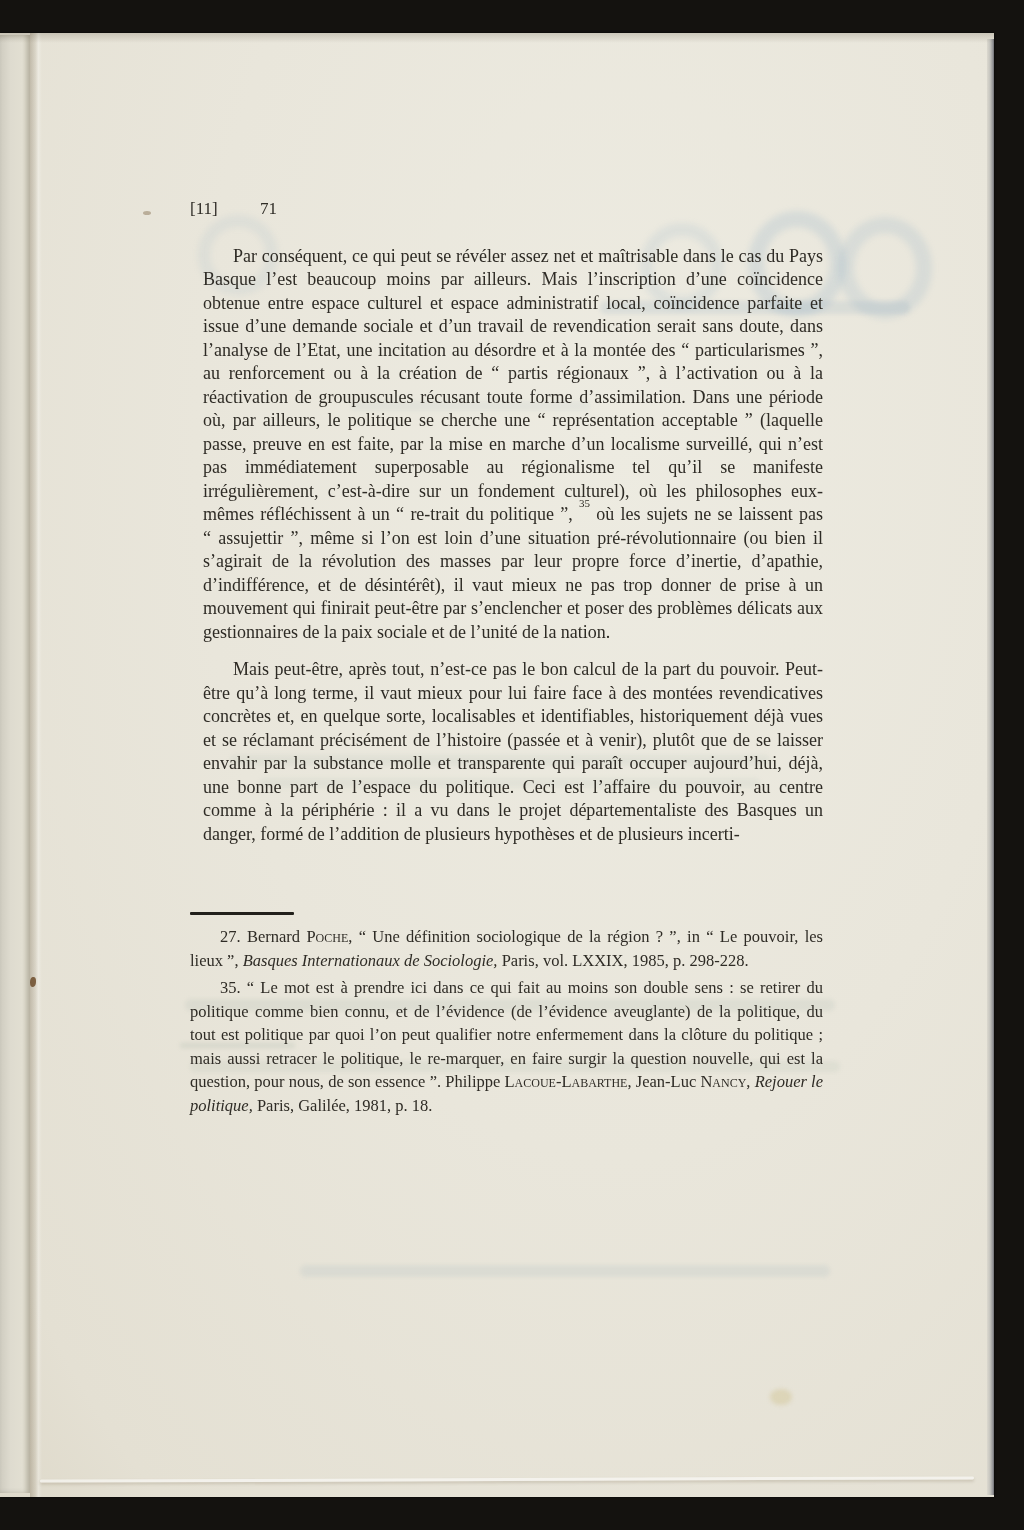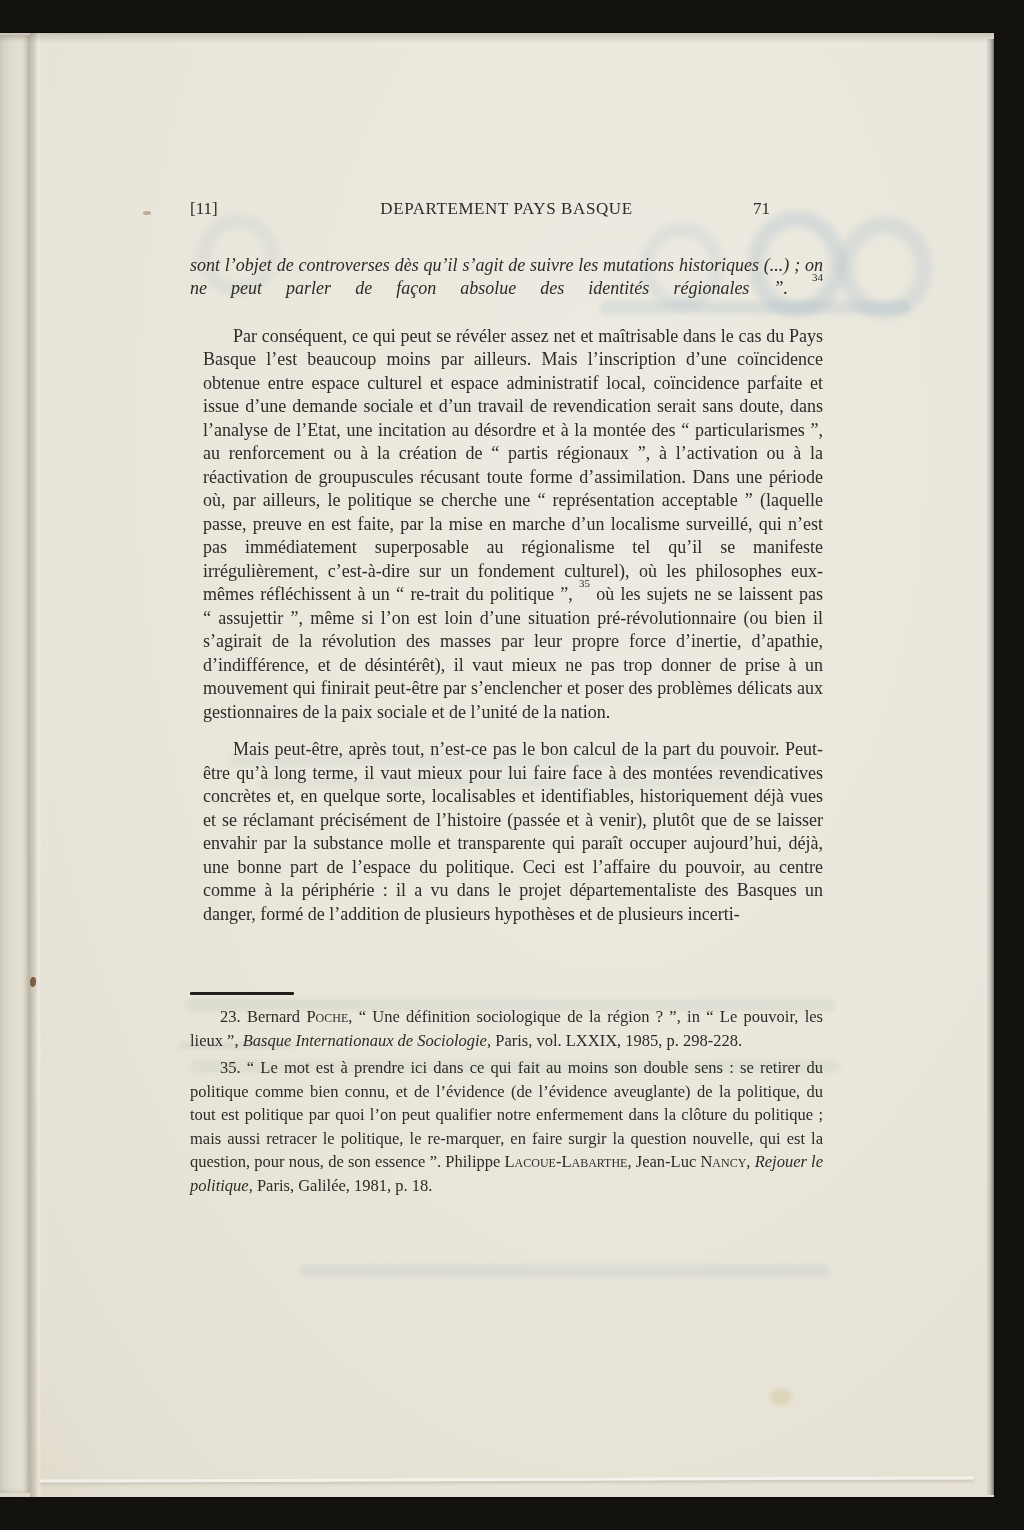--- a/index.html
+++ b/index.html
@@ -144,31 +144,29 @@
     <div class="ghost g-bar g-bar-7"></div>
     <div class="ghost g-bar g-bar-8"></div>
     <div class="ghost speck-1"></div>
     <div class="ghost speck-2"></div>
     <div class="ghost stain-1"></div>
 
     <div class="content">
 
       <div class="running-head">
         <span class="rh-left">[11]</span>
-        <span class="rh-title">DEPARTEMENT PAYS BASQUE</span>
         <span class="rh-right">71</span>
       </div>
 
-      <p class="quote"><span class="seg-i">sont l’objet de controverses dès qu’il s’agit de suivre les mutations historiques (...)&nbsp;; on ne peut parler de façon absolue des identités régionales&nbsp;”. </span><sup class="fn-ref">34</sup></p>
 
       <p class="para first"><span>Par conséquent, ce qui peut se révéler assez net et maîtrisable dans le cas du Pays Basque l’est beaucoup moins par ailleurs. Mais l’inscription d’une coïncidence obtenue entre espace culturel et espace administratif local, coïncidence parfaite et issue d’une demande sociale et d’un travail de revendication serait sans doute, dans l’analyse de l’Etat, une incitation au désordre et à la montée des “&nbsp;particularismes&nbsp;”, au renforcement ou à la création de “&nbsp;partis régionaux&nbsp;”, à l’activation ou à la réactivation de groupuscules récusant toute forme d’assimilation. Dans une période où, par ailleurs, le politique se cherche une “&nbsp;représentation acceptable&nbsp;” (laquelle passe, preuve en est faite, par la mise en marche d’un localisme surveillé, qui n’est pas immédiatement superposable au régionalisme tel qu’il se manifeste irrégulièrement, c’est-à-dire sur un fondement culturel), où les philosophes eux-mêmes réfléchissent à un “&nbsp;re-trait du politique&nbsp;”, </span><sup class="fn-ref">35</sup><span> où les sujets ne se laissent pas “&nbsp;assujettir&nbsp;”, même si l’on est loin d’une situation pré-révolutionnaire (ou bien il s’agirait de la révolution des masses par leur propre force d’inertie, d’apathie, d’indifférence, et de désintérêt), il vaut mieux ne pas trop donner de prise à un mouvement qui finirait peut-être par s’enclencher et poser des problèmes délicats aux gestionnaires de la paix sociale et de l’unité de la nation.</span></p>
 
       <p class="para"><span>Mais peut-être, après tout, n’est-ce pas le bon calcul de la part du pouvoir. Peut-être qu’à long terme, il vaut mieux pour lui faire face à des montées revendicatives concrètes et, en quelque sorte, localisables et identifiables, historiquement déjà vues et se réclamant précisément de l’histoire (passée et à venir), plutôt que de se laisser envahir par la substance molle et transparente qui paraît occuper aujourd’hui, déjà, une bonne part de l’espace du politique. Ceci est l’affaire du pouvoir, au centre comme à la périphérie&nbsp;: il a vu dans le projet départementaliste des Basques un danger, formé de l’addition de plusieurs hypothèses et de plusieurs incerti-</span></p>
 
       <div class="fn-rule"></div>
 
-      <p class="footnote"><span>23. Bernard </span><span class="seg-sc">Poche</span><span>, “&nbsp;Une définition sociologique de la région&nbsp;?&nbsp;”, in “&nbsp;Le pouvoir, les lieux&nbsp;”, </span><span class="seg-i">Basque Internationaux de Sociologie,</span><span> Paris, vol. LXXIX, 1985, p. 298-228.</span></p>
+      <p class="footnote"><span>27. Bernard </span><span class="seg-sc">Poche</span><span>, “&nbsp;Une définition sociologique de la région&nbsp;?&nbsp;”, in “&nbsp;Le pouvoir, les lieux&nbsp;”, </span><span class="seg-i">Basques Internationaux de Sociologie,</span><span> Paris, vol. LXXIX, 1985, p. 298-228.</span></p>
 
       <p class="footnote"><span>35. “&nbsp;Le mot est à prendre ici dans ce qui fait au moins son double sens&nbsp;: se retirer du politique comme bien connu, et de l’évidence (de l’évidence aveuglante) de la politique, du tout est politique par quoi l’on peut qualifier notre enfermement dans la clôture du politique&nbsp;; mais aussi retracer le politique, le re-marquer, en faire surgir la question nouvelle, qui est la question, pour nous, de son essence&nbsp;”. Philippe </span><span class="seg-sc">Lacoue-Labarthe</span><span>, Jean-Luc </span><span class="seg-sc">Nancy</span><span>, </span><span class="seg-i">Rejouer le politique,</span><span> Paris, Galilée, 1981, p. 18.</span></p>
 
     </div>
   </div>
 </div>
 
 </body></html>

